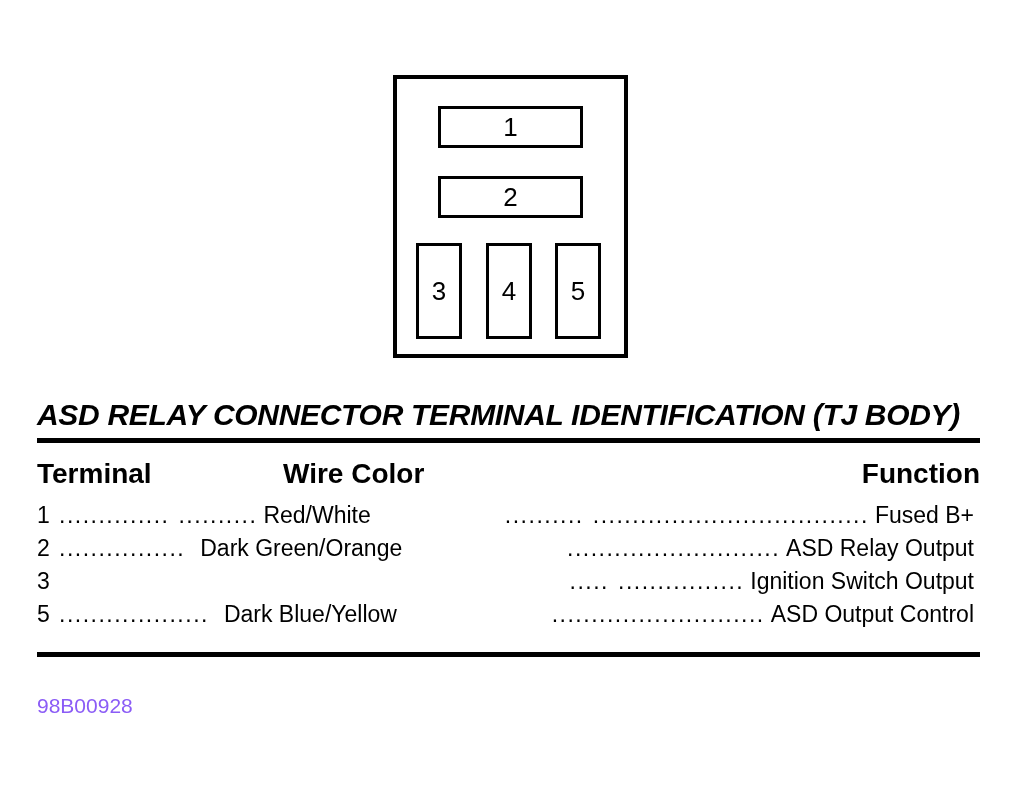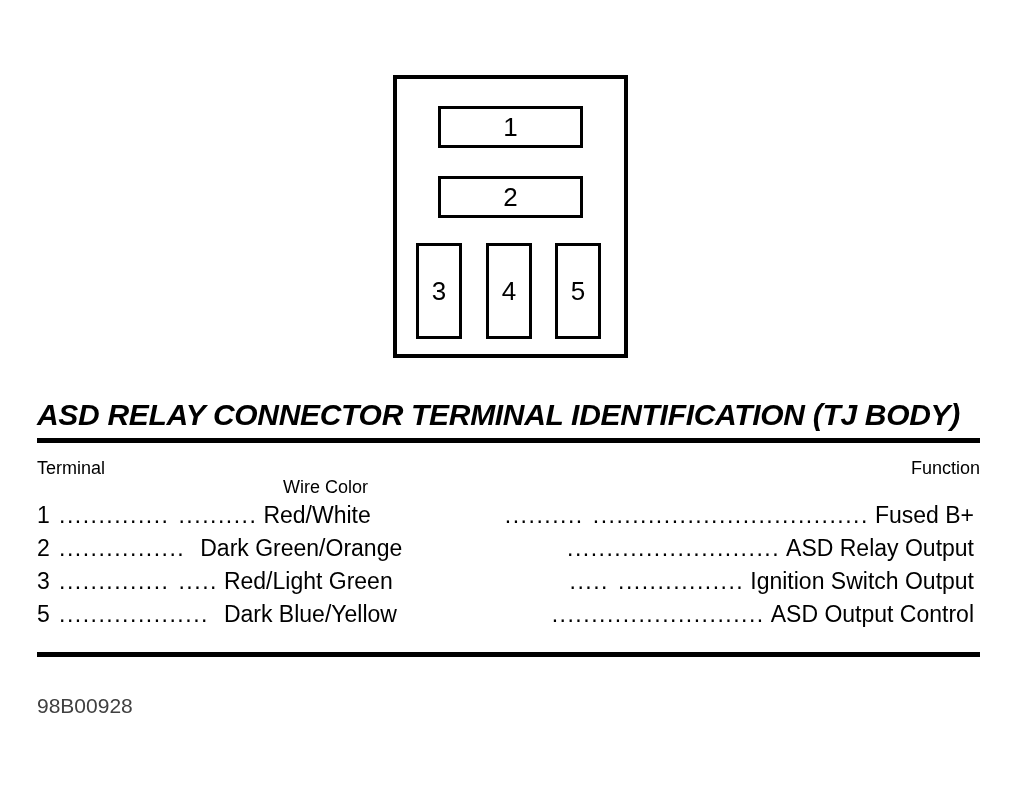--- a/index.html
+++ b/index.html
@@ -72,26 +72,26 @@
   
   #terminal-table {
     position: absolute;
     left: 37px;
     top: 458px;
     width: 943px;
   }
   .table-header {
     position: relative;
     height: 32px;
-    font-size: 18px;
-    font-weight: normal;
+    font-size: 28px;
+    font-weight: bold;
     font-family: "Liberation Sans", sans-serif;
   }
   .th-terminal { position: absolute; left: 0; top: 0; }
-  .th-wire { position: absolute; left: 246px; top: 0; margin-top: 19px; }
+  .th-wire { position: absolute; left: 246px; top: 0; }
   .th-function { position: absolute; right: 0; top: 0; margin-left: 23px; }
 
   .table-body { margin-top: 12px; }
   .row {
     position: relative;
     height: 33px;
     font-size: 23px;
     white-space: nowrap;
     font-family: "Liberation Sans", sans-serif;
   }
@@ -128,21 +128,21 @@
     width: 943px;
   }
 
   
   #footer-code {
     position: absolute;
     left: 37px;
     top: 694px;
     font-size: 21px;
     font-family: "Liberation Sans", sans-serif;
-    color: #404040;
+    color: #8b5cf6;
   }
 </style>
 </head>
 <body>
 
 <div id="connector-diagram">
   <div class="slot slot-wide slot-1">
     <span>1</span>
   </div>
   <div class="slot slot-wide slot-2">
@@ -181,21 +181,20 @@
     </div>
 
     <div class="row">
       <span class="cell-terminal">2</span>
       <span class="cell-wire-group"><span class="leader">................</span><span class="leader-gap"></span><span class="leader"></span><span class="val">Dark Green/Orange</span></span>
       <span class="cell-fn-group"><span class="leader"></span><span class="leader">...........................</span><span class="val">ASD Relay Output</span></span>
     </div>
 
     <div class="row">
       <span class="cell-terminal">3</span>
-      <span class="cell-wire-group"><span class="leader">..............</span><span class="leader-gap"></span><span class="leader">.....</span><span class="val">Red/Light Green</span></span>
       <span class="cell-fn-group"><span class="leader">.....</span><span class="leader-gap"></span><span class="leader">................</span><span class="val">Ignition Switch Output</span></span>
     </div>
 
     <div class="row">
       <span class="cell-terminal">5</span>
       <span class="cell-wire-group"><span class="leader">...................</span><span class="leader-gap"></span><span class="leader"></span><span class="val">Dark Blue/Yellow</span></span>
       <span class="cell-fn-group"><span class="leader"></span><span class="leader">...........................</span><span class="val">ASD Output Control</span></span>
     </div>
 
   </div>

